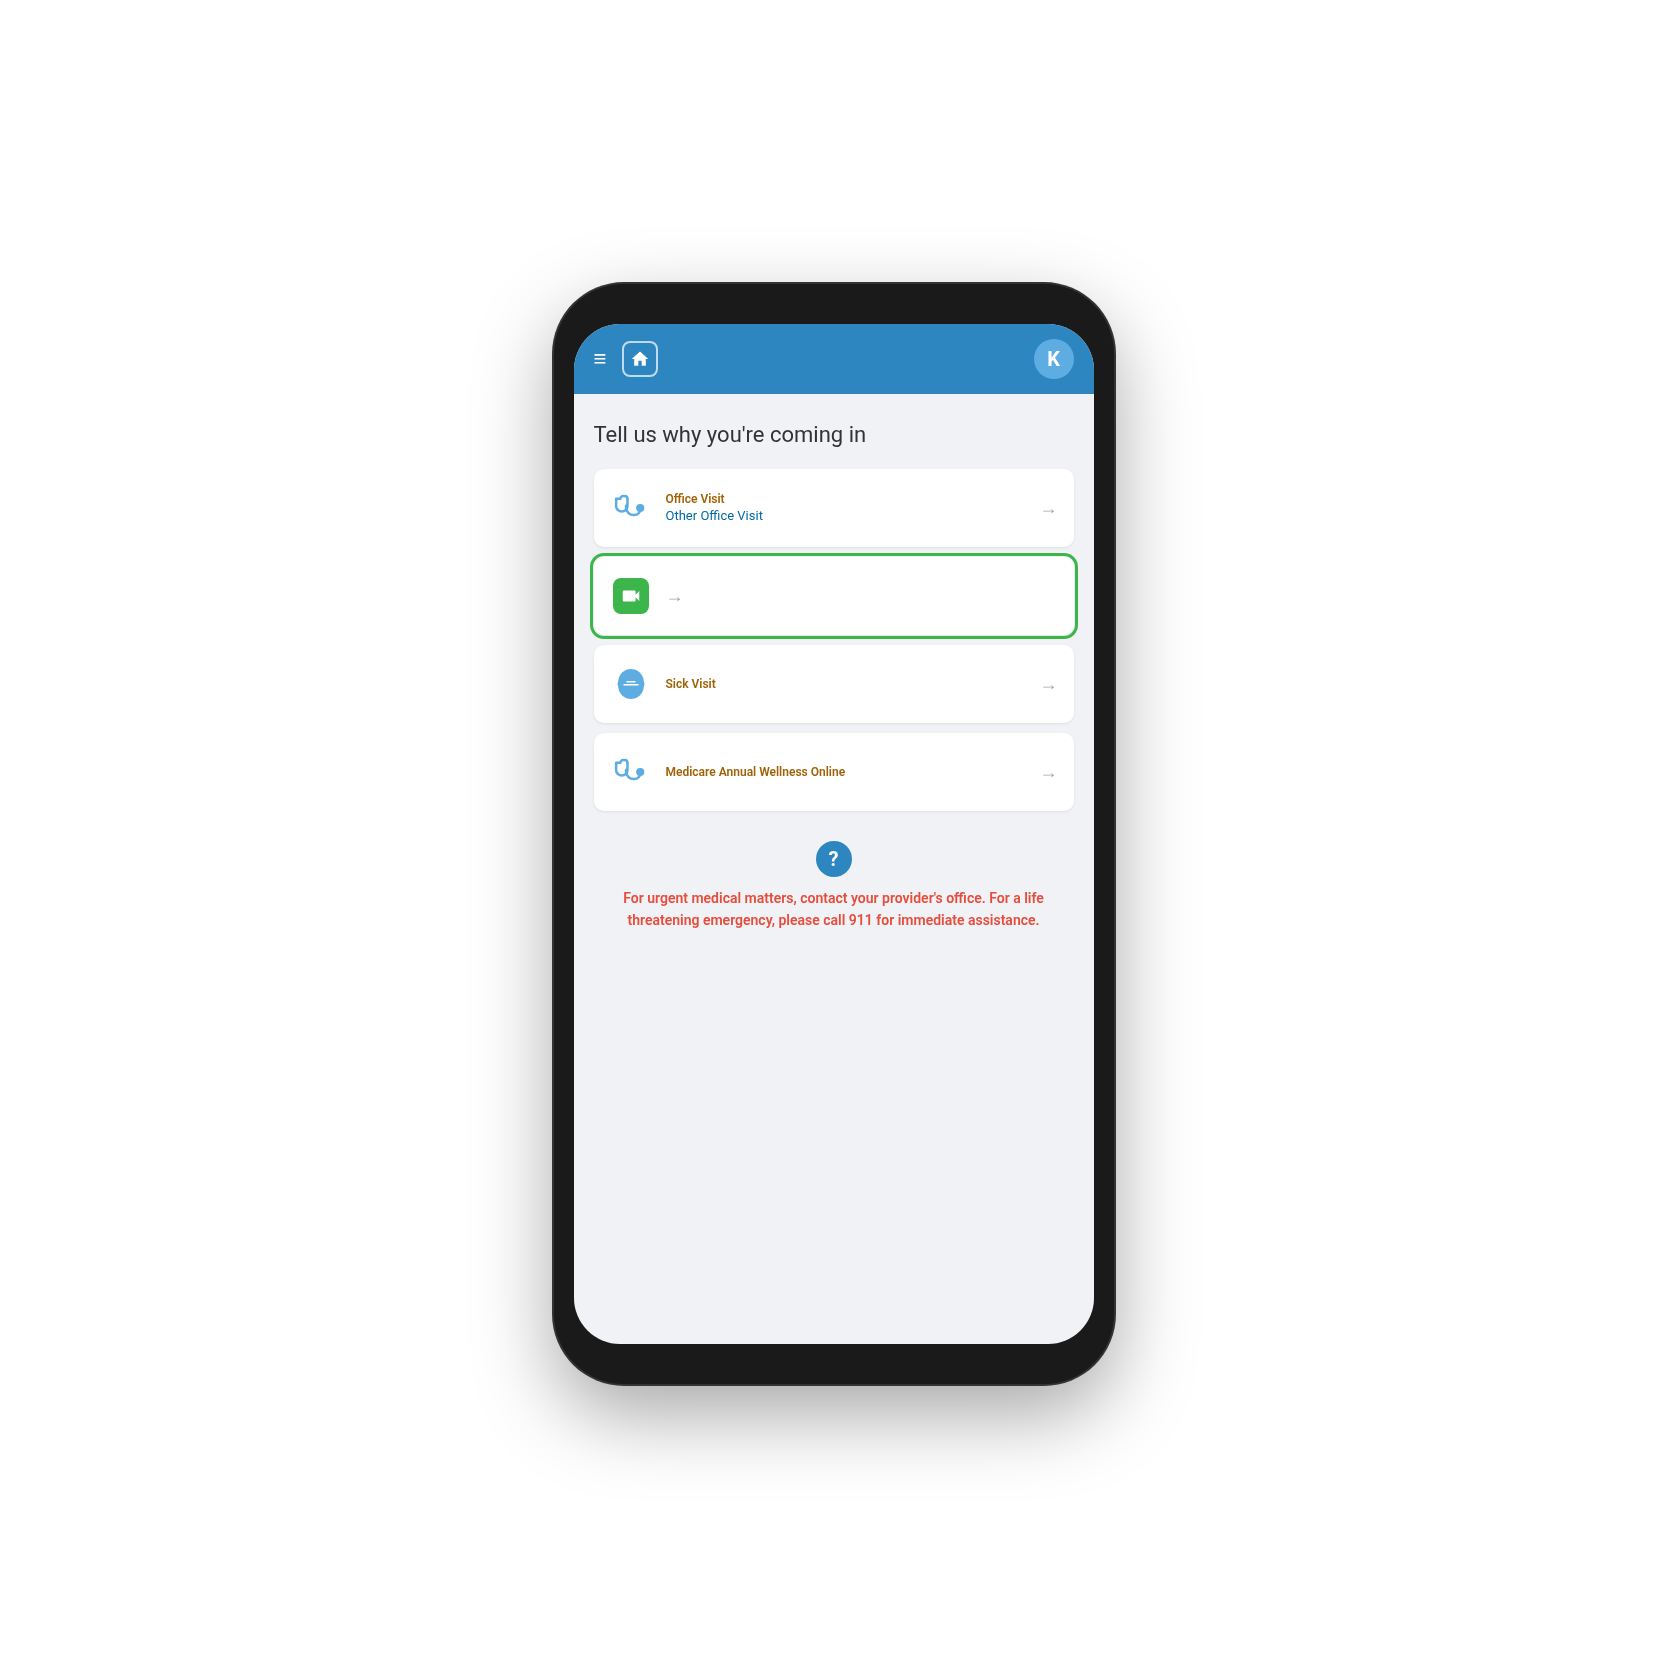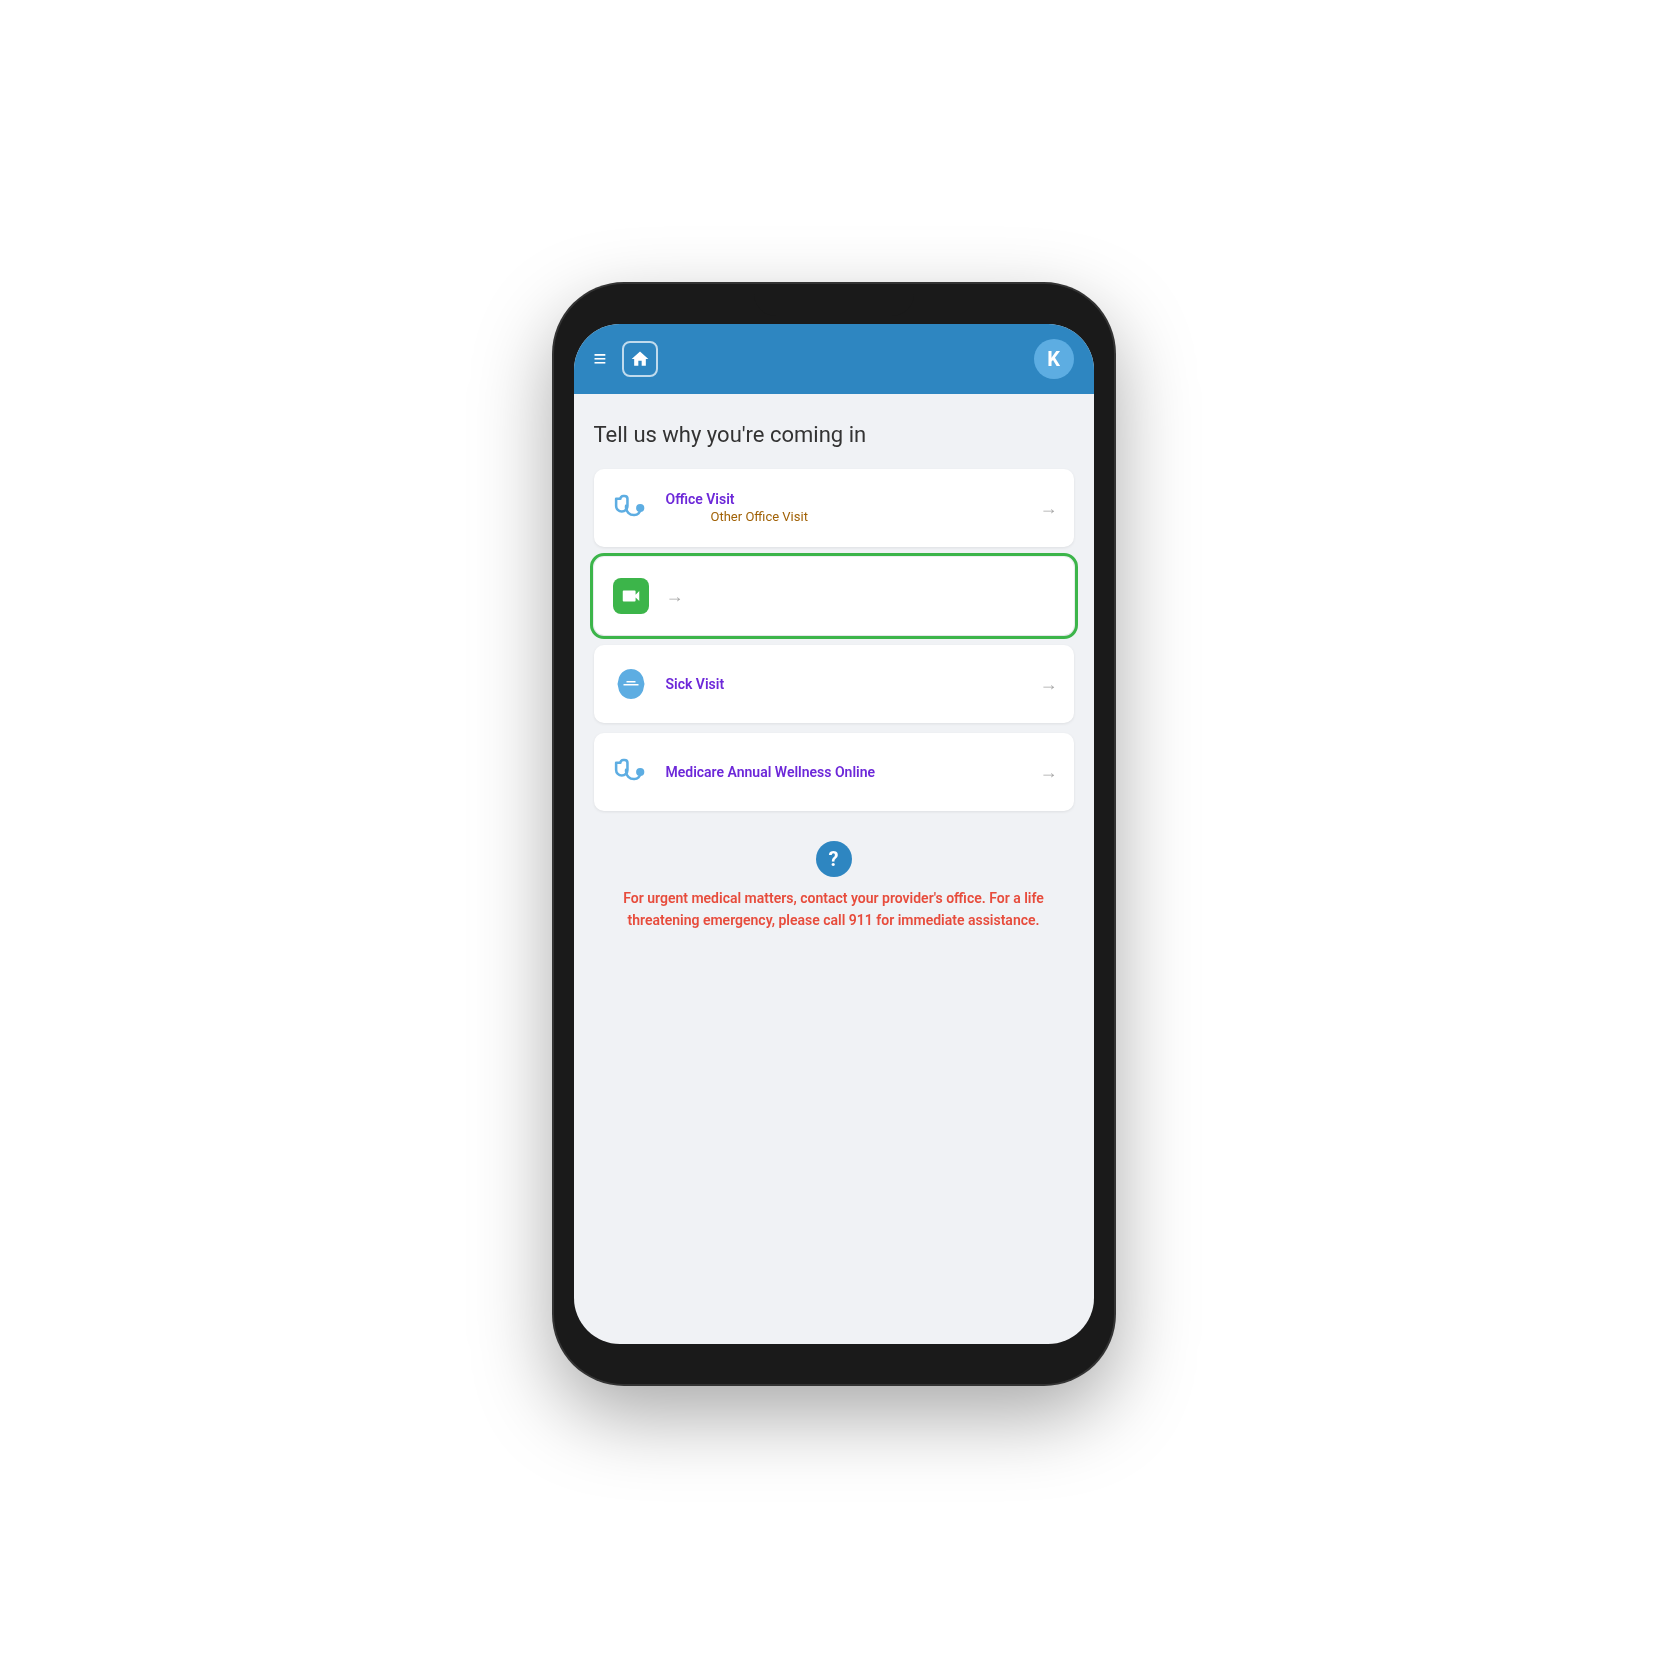--- a/index.html
+++ b/index.html
@@ -177,30 +177,29 @@
       justify-content: center;
       flex-shrink: 0;
       margin-right: 14px;
     }
 
     .visit-text {
       flex: 1;
     }
 
     .visit-title {
-      font-size: 14px;
+      font-size: 12px;
       font-weight: 600;
-      color: #6d28d9;
+      color: #a16207;
     }
 
     .visit-subtitle {
       font-size: 13px;
-      color: #a16207;
+      color: #0369a1;
       margin-top: 2px;
-      margin-left: 45px;
     }
 
     .chevron-icon {
       color: #aaa;
       font-size: 18px;
     }
 
     
     .stethoscope-icon {
       color: #5dade2;

